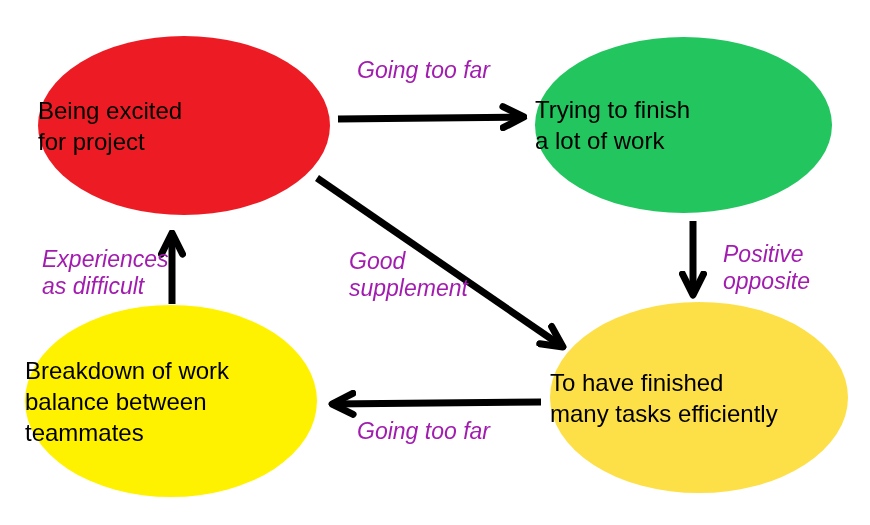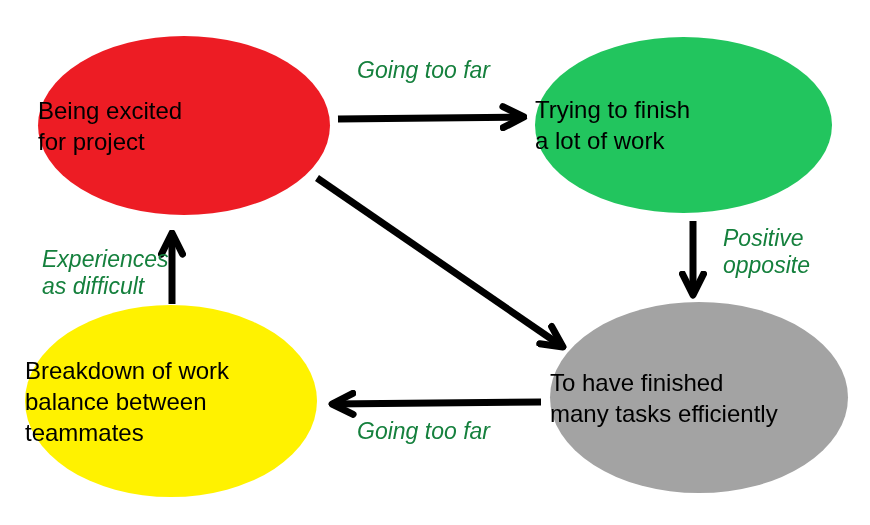--- a/index.html
+++ b/index.html
@@ -39,25 +39,25 @@
   .node-red    { left: 38px;  top: 36px;  width: 292px; height: 179px; }
   .node-green  { left: 535px; top: 37px;  width: 297px; height: 176px; }
   .node-yellow { left: 25px;  top: 305px; width: 292px; height: 192px; }
   .node-blue   { left: 550px; top: 302px; width: 298px; height: 191px; }
 
   .edge-label {
     position: absolute;
     font-size: 23px;
     font-style: italic;
     line-height: 27px;
-    color: #15803d;
+    color: #a21caf;
     white-space: pre-line;
   }
   .lbl-top-going    { left: 357px; top: 57px;  }
-  .lbl-positive     { left: 723px; top: 225px; }
+  .lbl-positive     { left: 723px; top: 241px; }
   .lbl-good         { left: 349px; top: 248px; }
   .lbl-bottom-going { left: 357px; top: 418px; }
   .lbl-experiences  { left: 42px;  top: 246px; }
 </style>
 </head>
 <body>
 
 <div class="canvas">
 
   <svg class="arrows" viewBox="0 0 870 525" xmlns="http://www.w3.org/2000/svg">
@@ -76,35 +76,37 @@
   <div class="node node-red" style="background-color: rgb(237, 28, 36);">
     <span class="node-label">Being excited
 for project</span>
   </div>
 
   <div class="node node-green" style="background-color: #22c55e;">
     <span class="node-label">Trying to finish
 a lot of work</span>
   </div>
 
-  <div class="node node-blue" style="background-color: #a3a3a3;">
+  <div class="node node-blue" style="background-color: #fde047;">
     <span class="node-label">To have finished
 many tasks efficiently</span>
   </div>
 
   <div class="node node-yellow" style="background-color: rgb(255, 242, 0);">
     <span class="node-label">Breakdown of work
 balance between
 teammates</span>
   </div>
 
   <div class="edge-label lbl-top-going">Going too far</div>
 
   <div class="edge-label lbl-positive">Positive
 opposite</div>
 
+  <div class="edge-label lbl-good">Good
+supplement</div>
 
   <div class="edge-label lbl-bottom-going">Going too far</div>
 
   <div class="edge-label lbl-experiences">Experiences
 as difficult</div>
 
 </div>
 
 </body></html>

